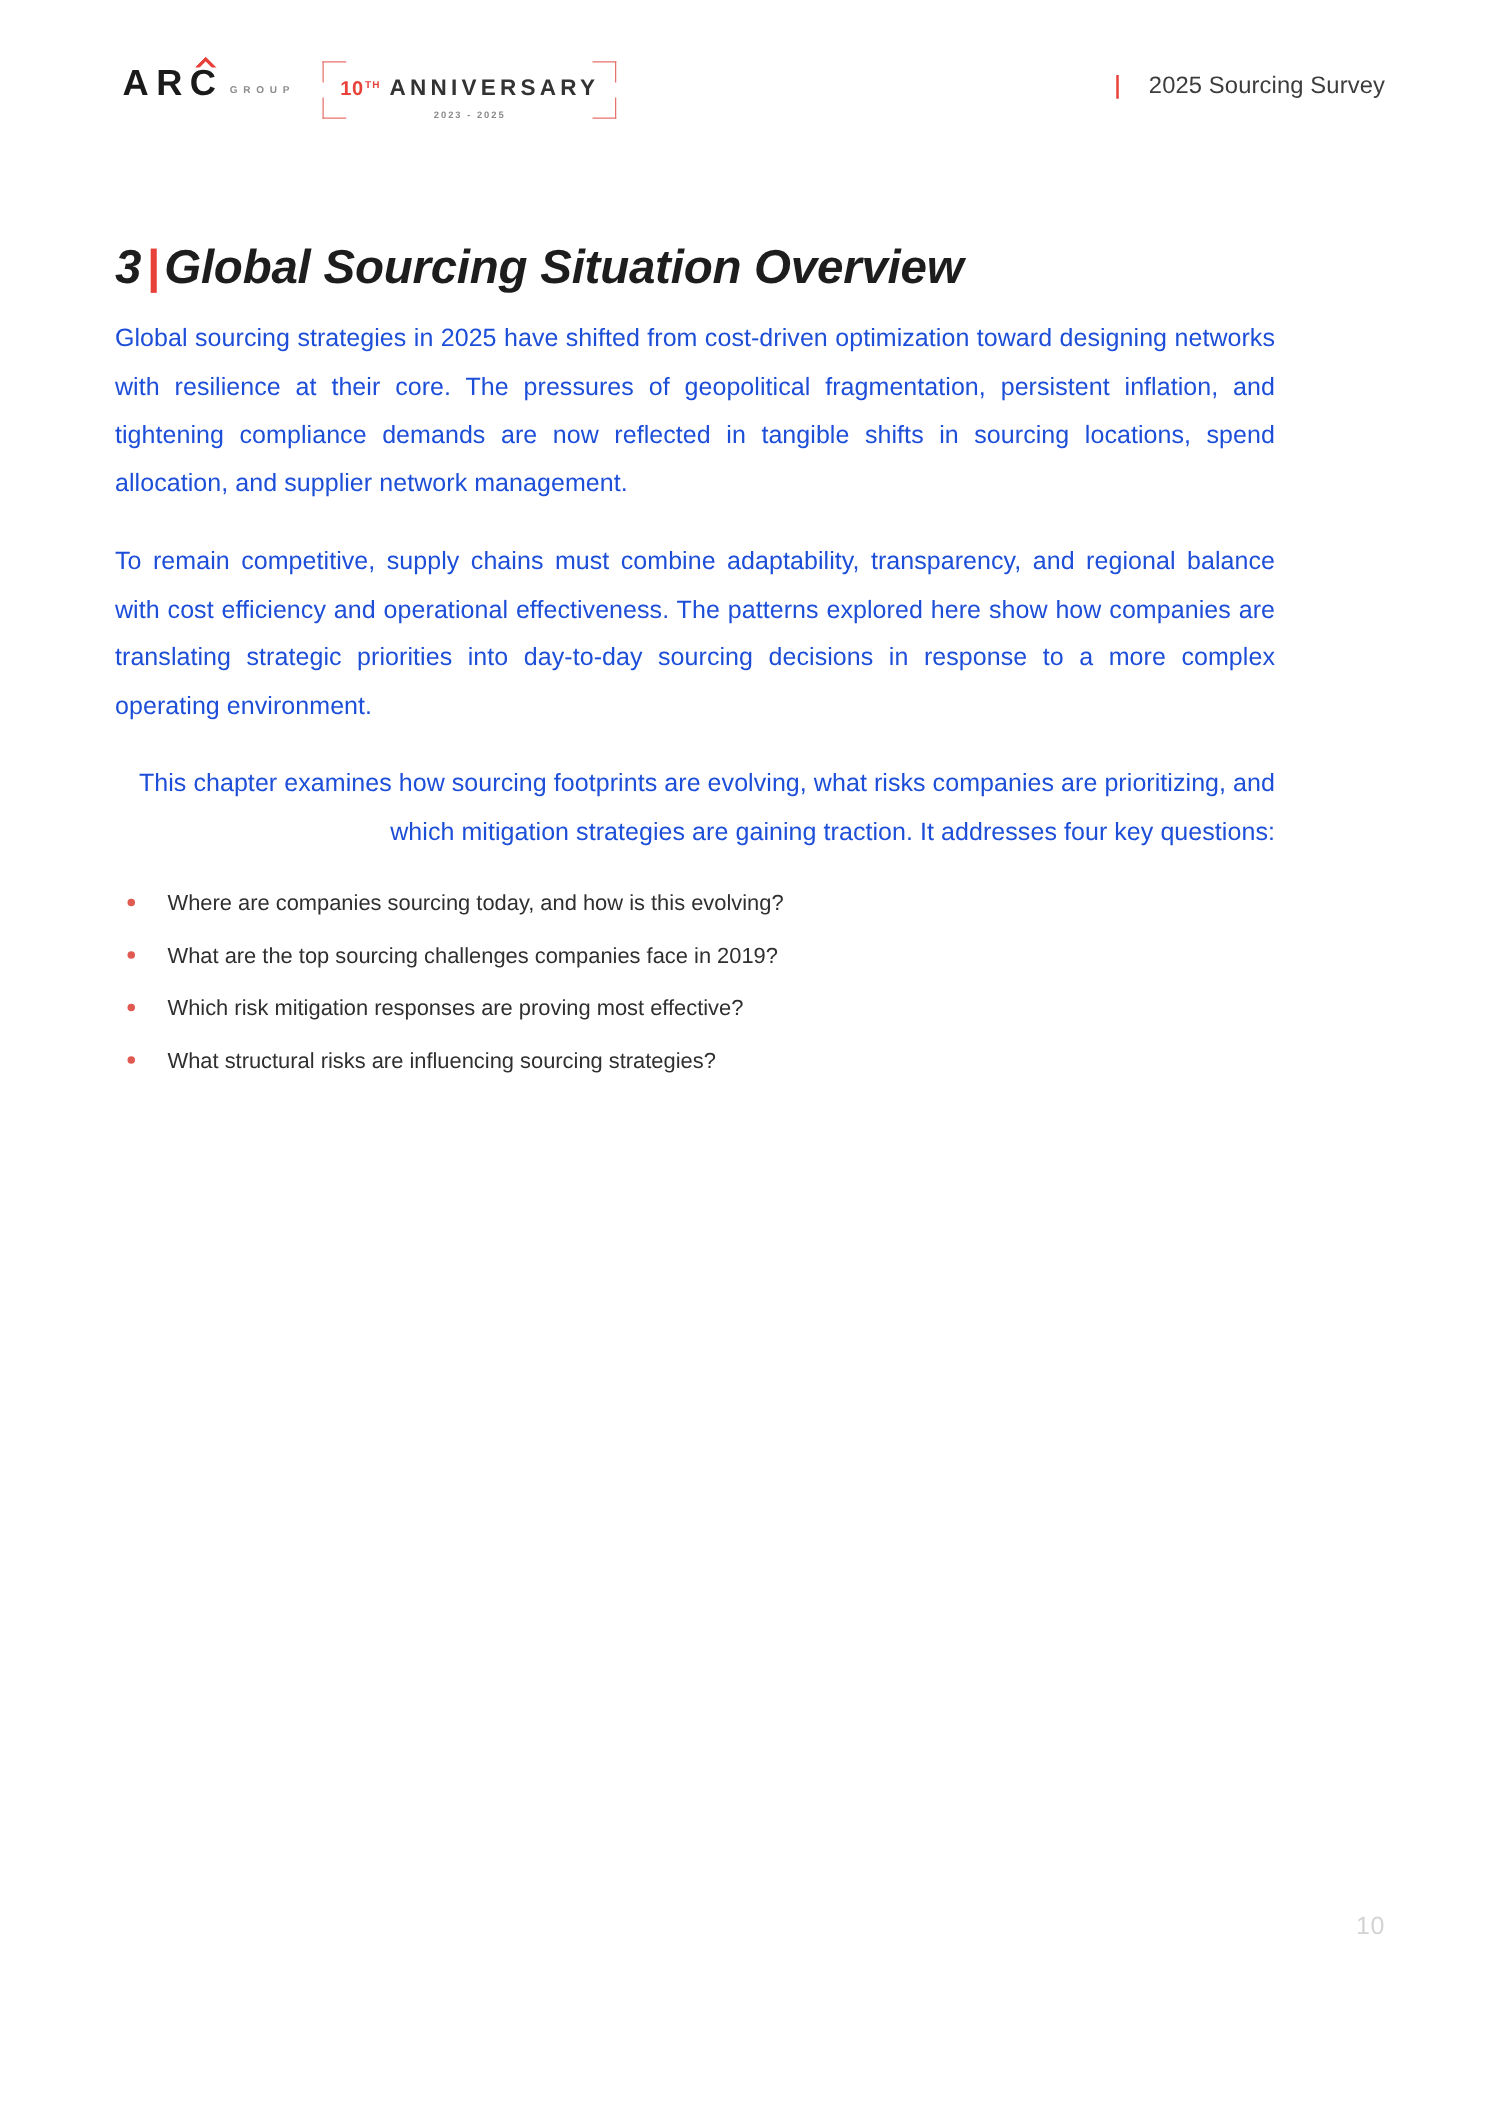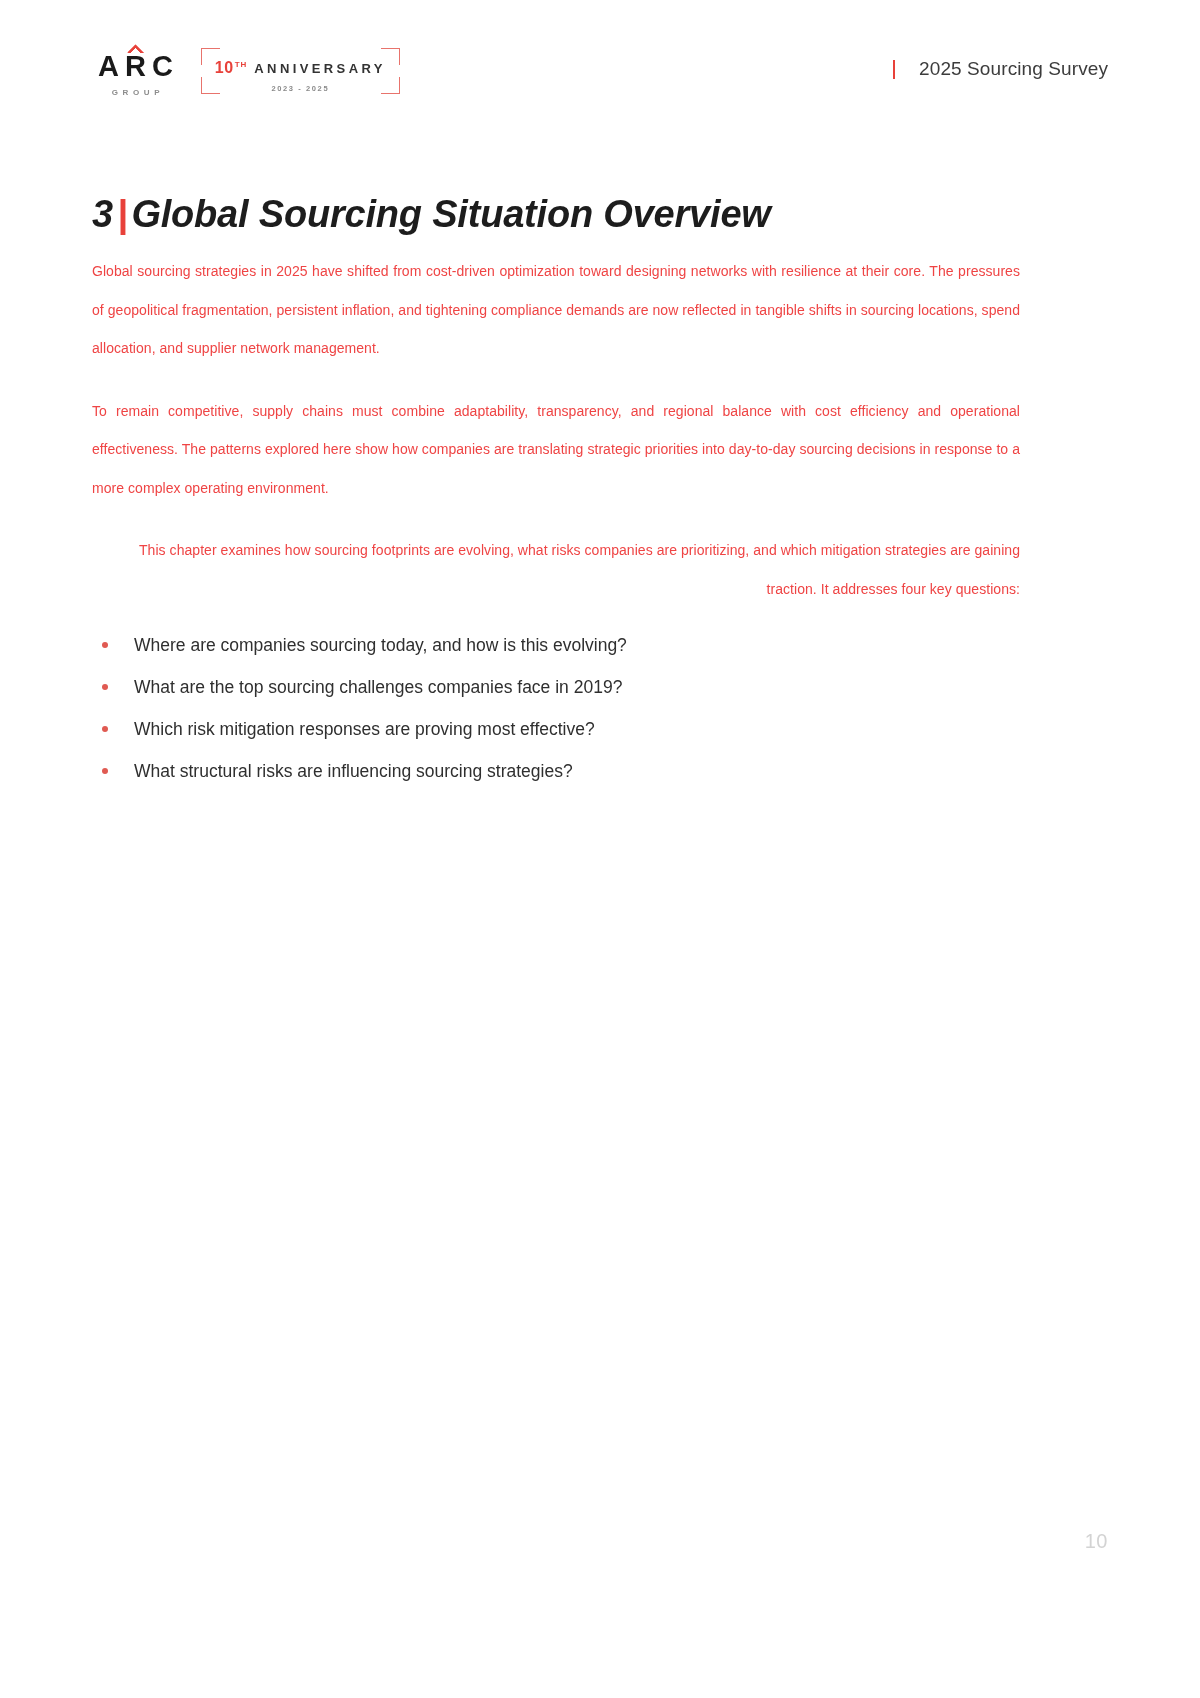--- a/index.html
+++ b/index.html
@@ -34,21 +34,21 @@
 
   .logo-block {
     display: flex;
     align-items: flex-start;
     gap: 22px;
   }
 
   .logo-arc {
     position: relative;
     display: flex;
-    flex-direction: column;
+    flex-direction: row;
     align-items: center;
     padding-top: 10px;
   }
   .logo-arc-word {
     font-family: "Liberation Sans", sans-serif;
     font-size: 29px;
     font-weight: 700;
     letter-spacing: 6px;
     color: #1a1a1a;
     line-height: 1;
@@ -119,21 +119,21 @@
     font-size: 8px;
     font-weight: 700;
     color: #e8413a;
     vertical-align: super;
     position: relative;
     top: -6px;
     letter-spacing: 1px;
     margin-left: 1px;
   }
   .anniv-word {
-    font-size: 13px;
+    font-size: 18px;
     font-weight: 700;
     color: #333333;
     letter-spacing: 3.4px;
     margin-left: 7px;
   }
   .anniv-years {
     text-align: center;
     font-size: 7.5px;
     font-weight: 700;
     letter-spacing: 1.6px;
@@ -185,23 +185,23 @@
 
   
   .content {
     position: absolute;
     top: 252px;
     left: 92px;
     width: 928px;
   }
   p.body-para {
     margin: 0 0 24px 0;
-    font-size: 14px;
+    font-size: 20px;
     line-height: 38.5px;
-    color: #ef4444;
+    color: #1d4ed8;
     text-align: justify;
     text-justify: inter-word;
     letter-spacing: 0.05px;
   }
   p.body-para.nojustify {
     text-align: right;
   }
 
   ul.q-list {
     list-style: none;

